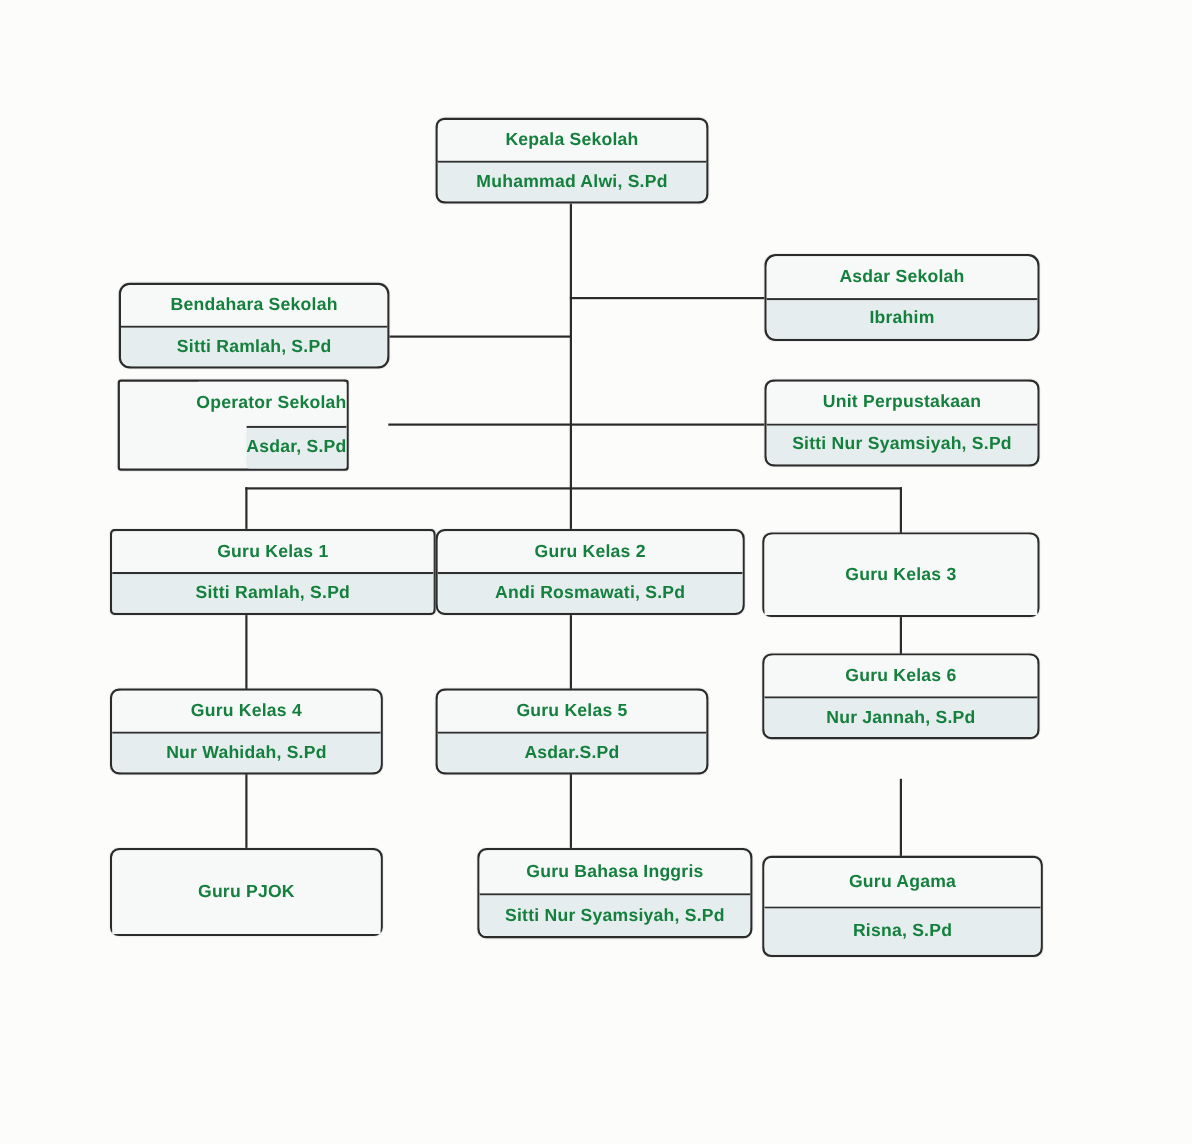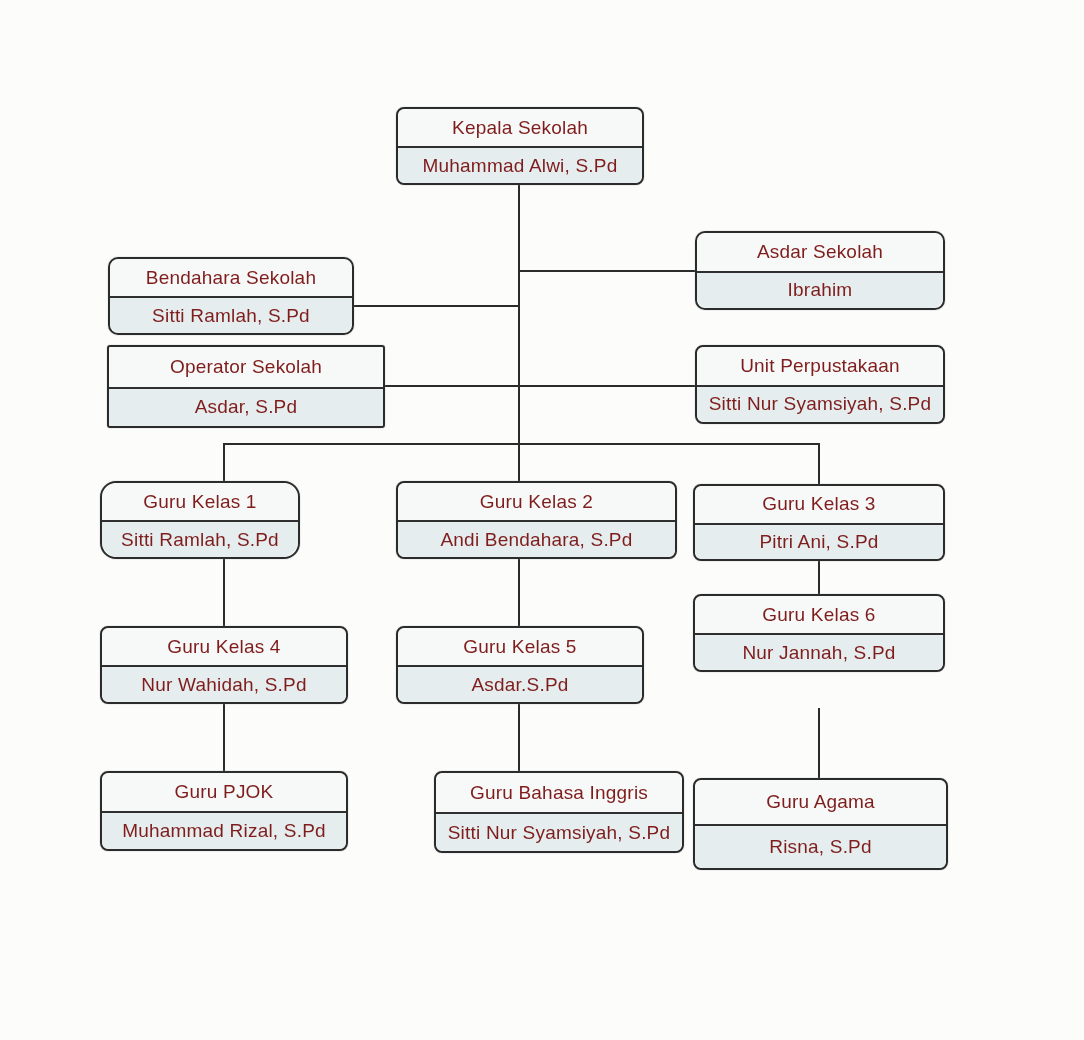--- a/index.html
+++ b/index.html
@@ -18,25 +18,26 @@
     display:flex;
     flex-direction:column;
     background:#f7f9f8;
     box-shadow:0 0 0 1px rgba(160,175,180,0.15);
   }
   .cell{
     flex:1 1 50%;
     display:flex;
     align-items:center;
     justify-content:center;
-    font-size:19px;
-    color:#7f1d1d;
+    font-size:16px;
+    color:#15803d;
     letter-spacing:0.2px;
     white-space:nowrap;
     box-sizing:border-box;
+    font-weight:bold;
   }
   .cell.title{background:#f7f9f8;border-radius:inherit;border-bottom-left-radius:0;border-bottom-right-radius:0;}
   .cell.name{
     background:#e5edee;
     border-top:2px solid #2f2f2f;
     border-radius:inherit;border-top-left-radius:0;border-top-right-radius:0;
   }
   .line{position:absolute;background:#2b2b2b;}
   .line.h{height:2px;}
   .line.v{width:2px;}
@@ -68,63 +69,61 @@
   <div class="node" style="left:108px;top:257px;width:246px;height:78px;border-radius:10px;">
     <div class="cell title">Bendahara Sekolah</div>
     <div class="cell name">Sitti Ramlah, S.Pd</div>
   </div>
 
   <div class="node" style="left:695px;top:231px;width:250px;height:79px;border-radius:10px;">
     <div class="cell title">Asdar Sekolah</div>
     <div class="cell name">Ibrahim</div>
   </div>
 
-  <div class="node" style="left:107px;top:345px;width:278px;height:83px;border-radius:3px;">
+  <div class="node" style="left:107px;top:345px;width:210px;height:83px;border-radius:3px;align-items:flex-end;">
     <div class="cell title">Operator Sekolah</div>
     <div class="cell name">Asdar, S.Pd</div>
   </div>
 
   <div class="node" style="left:695px;top:345px;width:250px;height:79px;border-radius:8px;">
     <div class="cell title">Unit Perpustakaan</div>
     <div class="cell name">Sitti Nur Syamsiyah, S.Pd</div>
   </div>
 
-  <div class="node" style="left:100px;top:481px;width:200px;height:78px;border-radius:16px;">
+  <div class="node" style="left:100px;top:481px;width:296px;height:78px;border-radius:4px;">
     <div class="cell title">Guru Kelas 1</div>
     <div class="cell name">Sitti Ramlah, S.Pd</div>
   </div>
 
   <div class="node" style="left:396px;top:481px;width:281px;height:78px;border-radius:8px;">
     <div class="cell title">Guru Kelas 2</div>
-    <div class="cell name">Andi Bendahara, S.Pd</div>
+    <div class="cell name">Andi Rosmawati, S.Pd</div>
   </div>
 
   <div class="node" style="left:693px;top:484px;width:252px;height:77px;border-radius:8px;">
     <div class="cell title">Guru Kelas 3</div>
-    <div class="cell name">Pitri Ani, S.Pd</div>
   </div>
 
   <div class="node" style="left:100px;top:626px;width:248px;height:78px;border-radius:8px;">
     <div class="cell title">Guru Kelas 4</div>
     <div class="cell name">Nur Wahidah, S.Pd</div>
   </div>
 
   <div class="node" style="left:396px;top:626px;width:248px;height:78px;border-radius:8px;">
     <div class="cell title">Guru Kelas 5</div>
     <div class="cell name">Asdar.S.Pd</div>
   </div>
 
   <div class="node" style="left:693px;top:594px;width:252px;height:78px;border-radius:8px;">
     <div class="cell title">Guru Kelas 6</div>
     <div class="cell name">Nur Jannah, S.Pd</div>
   </div>
 
   <div class="node" style="left:100px;top:771px;width:248px;height:80px;border-radius:8px;">
     <div class="cell title">Guru PJOK</div>
-    <div class="cell name">Muhammad Rizal, S.Pd</div>
   </div>
 
   <div class="node" style="left:396px;top:771px;width:250px;height:82px;border-radius:8px;margin-left:38px;">
     <div class="cell title">Guru Bahasa Inggris</div>
     <div class="cell name">Sitti Nur Syamsiyah, S.Pd</div>
   </div>
 
   <div class="node" style="left:693px;top:778px;width:255px;height:92px;border-radius:8px;">
     <div class="cell title">Guru Agama</div>
     <div class="cell name">Risna, S.Pd</div>

